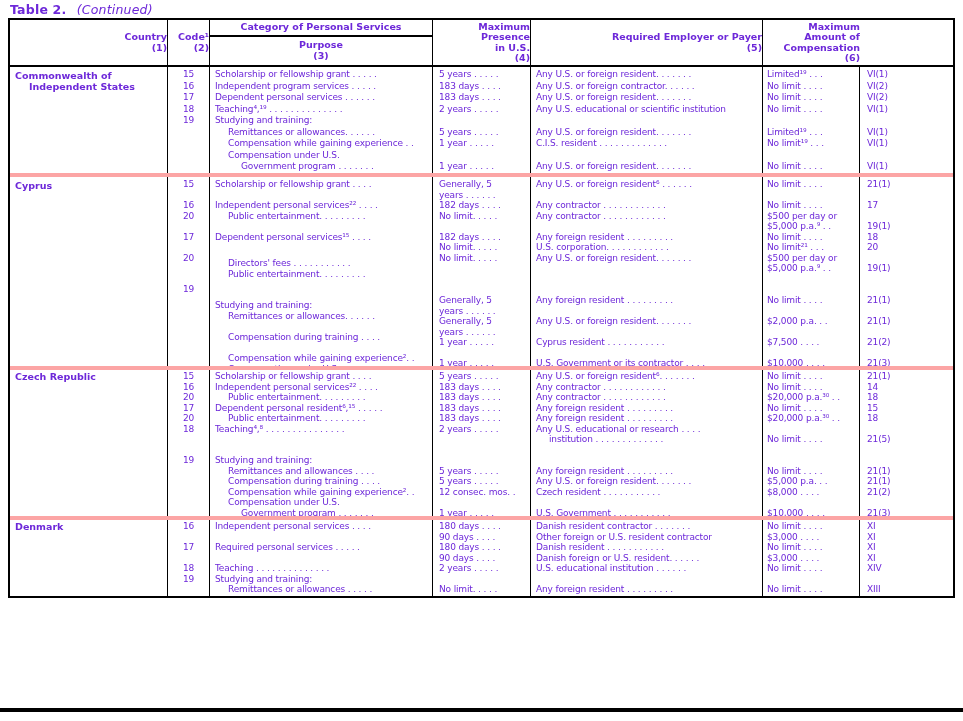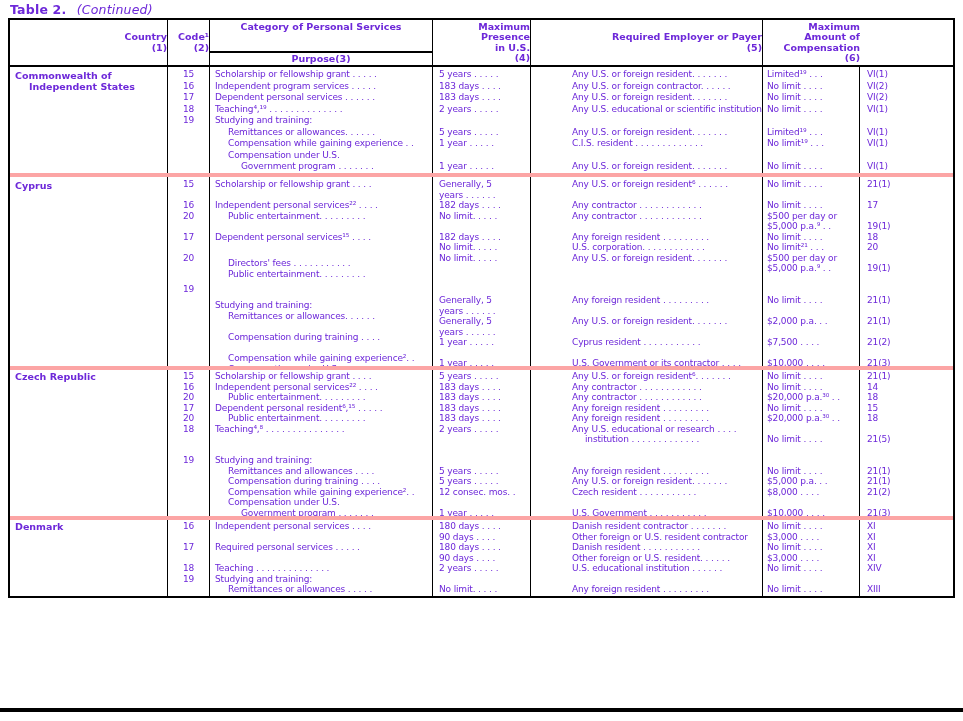--- a/index.html
+++ b/index.html
@@ -12,35 +12,35 @@
           border:2px solid #000;box-sizing:border-box;}
   
   .c0{width:158px}.c1{width:42px}.c2{width:223px}.c3{width:98px}.c4{width:232px}.c5{width:97px}.c6{width:93px}
   .col,.hcell{box-sizing:border-box;border-right:1px solid #000;overflow:hidden;}
   .col:last-child,.hcell:last-child{border-right:none;}
   
   .hrow{display:flex;height:45px;border-bottom:2px solid #000;}
   .hcell{display:flex;flex-direction:column;justify-content:center;align-items:flex-end;
          text-align:center;font-weight:bold;font-size:9.5px;line-height:10.5px;}
   .hcell.hp{justify-content:flex-start;align-items:stretch;padding:0;}
-  .band{border-bottom:2px solid #000;padding:2px 0 18px;text-align:center;}
-  .plabel{flex:1;display:flex;flex-direction:row;justify-content:center;align-items:center;}
+  .band{border-bottom:2px solid #000;padding:2px 0 2px;text-align:center;}
+  .plabel{flex:1;display:flex;flex-direction:column;justify-content:center;align-items:center;}
   
   .section{display:flex;border-bottom:4px solid #fca5a5;box-sizing:border-box;}
   .section:last-child{border-bottom:none;}
   .sec0{height:110px}.sec1{height:193px}.sec2{height:150px}.sec3{height:76px}
   .col{padding-top:2px;}
   .sec2 .col,.sec3 .col{padding-top:1px;}
   .ln{white-space:nowrap;overflow:hidden;font-size:9px;letter-spacing:-0.15px;}
   .sec0 .ln{line-height:11.5px}.sec1 .ln{line-height:10.55px}
   .sec2 .ln{line-height:10.5px}.sec3 .ln{line-height:10.5px}
   .ctr{text-align:center;}
   .purpose-cells .ln{padding-left:5px;}
   .presence-cells .ln{padding-left:6px;}
-  .employer-cells .ln{padding-left:5px;margin-left:36px;}
+  .employer-cells .ln{padding-left:5px;}
   .compensation-cells .ln{padding-left:4px;}
   .treaty-cells .ln{padding-left:7px;}
   .country-cell{padding:3px 4px 0 5px;}
   .cname{font-weight:bold;font-size:9.5px;line-height:11px;white-space:nowrap;}
   .cname.cont{padding-left:14px;}
   .bottom-edge{position:absolute;left:0;top:708px;width:963px;height:4px;background:#000;}
 </style>
 </head>
 <body>
 
@@ -412,21 +412,21 @@
             <div class="ln">180 days . . . .</div>
             <div class="ln">90 days  . . . .</div>
             <div class="ln">2 years . . . . .</div>
             <div class="ln">&nbsp;</div>
             <div class="ln">No limit. . . . .</div>
           </div>
           <div class="col c4 employer-cells">
             <div class="ln">Danish resident contractor  . . . . . . .</div>
             <div class="ln">Other foreign or U.S. resident contractor</div>
             <div class="ln">Danish resident . . . . . . . . . . .</div>
-            <div class="ln">Other foreign or U.S. resident. . . . . .</div>
+            <div class="ln">Danish foreign or U.S. resident. . . . . .</div>
             <div class="ln">U.S. educational institution  . . . . . .</div>
             <div class="ln">&nbsp;</div>
             <div class="ln">Any foreign resident  . . . . . . . . .</div>
           </div>
           <div class="col c5 compensation-cells">
             <div class="ln">No limit . . . .</div>
             <div class="ln">$3,000  . . . .</div>
             <div class="ln">No limit . . . .</div>
             <div class="ln">$3,000  . . . .</div>
             <div class="ln">No limit . . . .</div>

